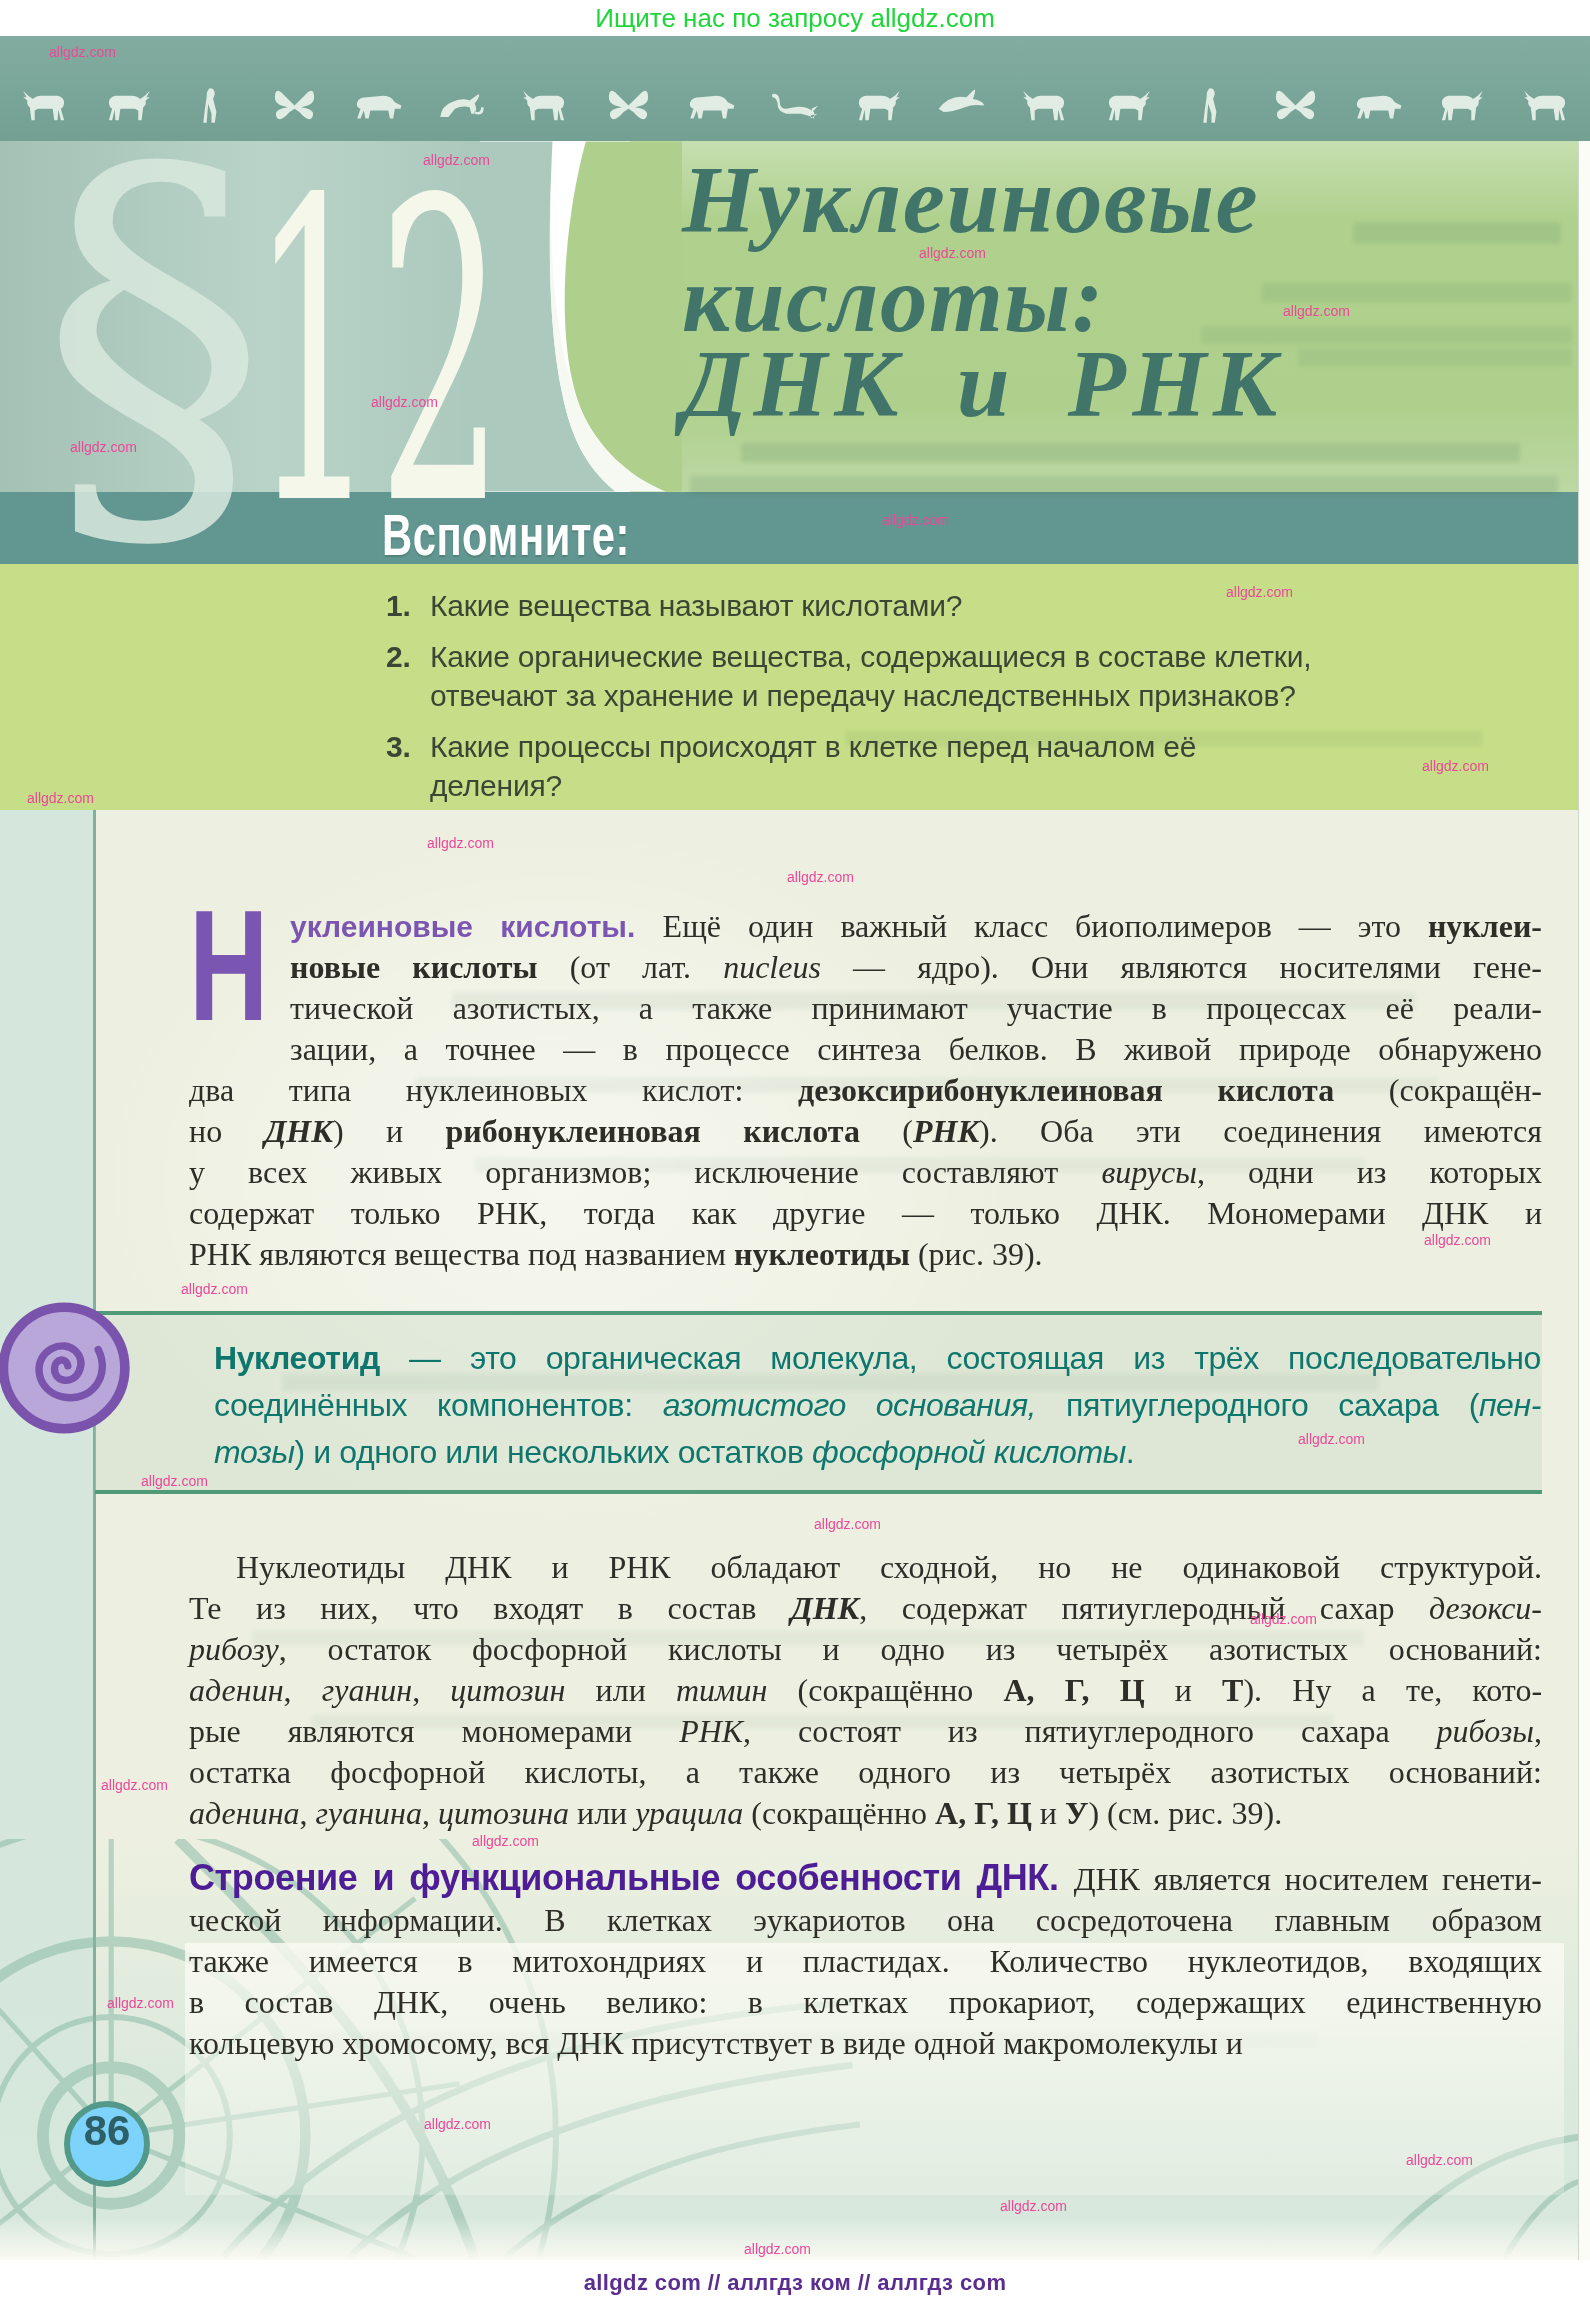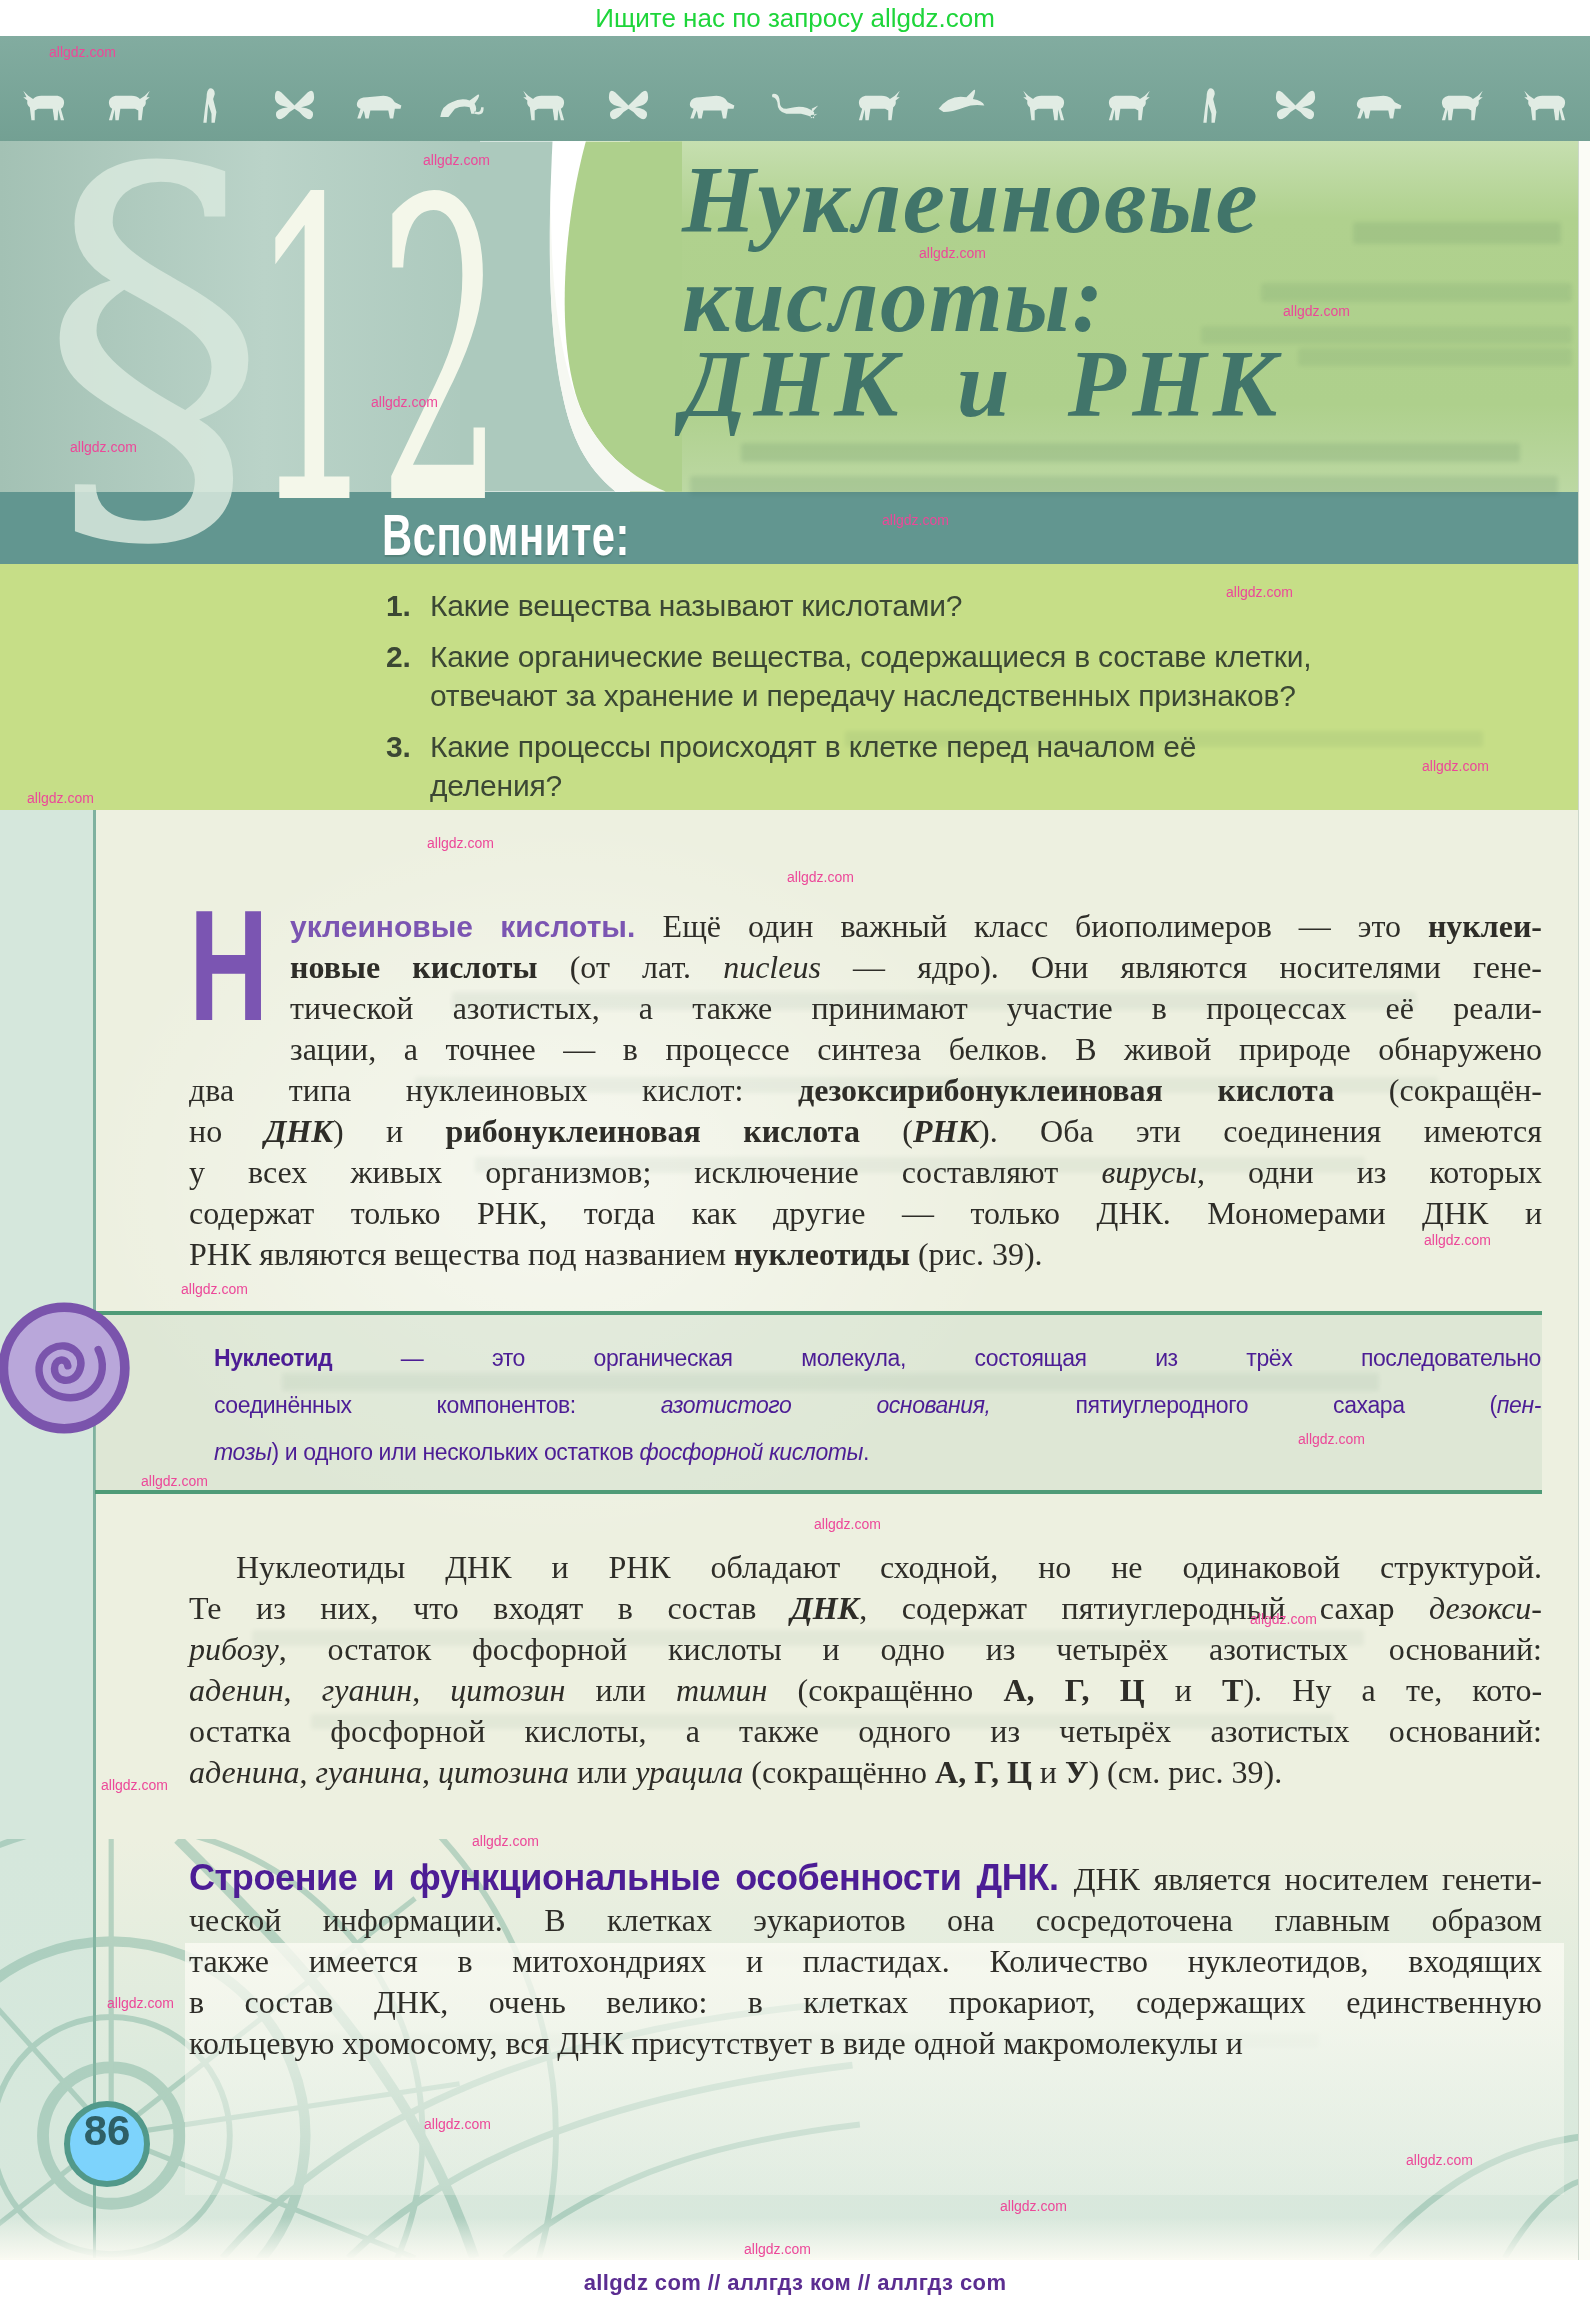--- a/index.html
+++ b/index.html
@@ -72,21 +72,21 @@
   .dropcap span{display:block;font-family:"Liberation Sans",sans-serif;font-weight:700;
         font-size:157px;line-height:111px;color:#7b55b2;transform:scaleX(.7);transform-origin:0 0;}
 
   
   .def-tint{position:absolute;left:95px;top:1315px;width:1447px;height:175px;
         background:rgba(190,211,190,.30);z-index:2;}
   .def-border{position:absolute;left:95px;width:1447px;height:4.4px;background:#4f9b77;z-index:3;}
   .def-border.top{top:1311px;}
   .def-border.bottom{top:1490px;}
   #defbox{left:214px;top:1335px;width:1327px;font-family:"Liberation Sans",sans-serif;
-        font-size:23px;line-height:47px;color:#4c1d95;letter-spacing:-0.4px;}
+        font-size:32px;line-height:47px;color:#0f766e;letter-spacing:-0.4px;}
   #defbox .seg.b{font-weight:700;}
   .spiral-svg{position:absolute;left:-4.4px;top:1299px;z-index:4;}
 
   
   .bottom-mint{position:absolute;left:0;top:1839px;width:100%;height:419px;z-index:1;
         background:linear-gradient(180deg,rgba(214,232,220,0) 0%,rgba(214,232,220,.75) 55%,#d7e7dc 100%);}
   .wire-svg{position:absolute;left:0;top:1839px;z-index:2;}
   .white-panel{position:absolute;left:185px;top:1943px;width:1379px;height:252px;z-index:3;
         background:linear-gradient(180deg,rgba(250,250,242,.85),rgba(250,250,242,.25));}
   .page-circle{position:absolute;left:64px;top:2101px;width:86px;height:86px;border-radius:50%;
@@ -309,20 +309,21 @@
   <svg class="spiral-svg" width="137" height="141" viewBox="0 0 185 190" data-name="snail-spiral-icon">
     <circle cx="92" cy="93" r="82" fill="#b9a7da" stroke="#7a54ac" stroke-width="13"></circle>
     <path d="M97,90 c-2,-12 -18,-10 -18,4 c0,18 24,22 33,4 c11,-22 -13,-44 -37,-31 c-28,15 -20,58 15,65 c38,8 66,-28 48,-64" fill="none" stroke="#7a54ac" stroke-width="10" stroke-linecap="round"></path>
   </svg>
 
   <div id="para2" class="rich" data-name="paragraph-nucleotide-structure">
       <div class="tline" data-name="text-line"><span class="seg">Нуклеотиды ДНК и РНК обладают сходной, но не одинаковой структурой.</span></div>
       <div class="tline" data-name="text-line"><span class="seg">Те из них, что входят в состав </span><span class="seg bi">ДНК</span><span class="seg">, содержат пятиуглеродный сахар </span><span class="seg i">дезокси-</span></div>
       <div class="tline" data-name="text-line"><span class="seg i">рибозу</span><span class="seg">, остаток фосфорной кислоты и одно из четырёх азотистых оснований:</span></div>
       <div class="tline" data-name="text-line"><span class="seg i">аденин</span><span class="seg">, </span><span class="seg i">гуанин</span><span class="seg">, </span><span class="seg i">цитозин</span><span class="seg"> или </span><span class="seg i">тимин</span><span class="seg"> (сокращённо </span><span class="seg b">А, Г, Ц</span><span class="seg"> и </span><span class="seg b">Т</span><span class="seg">). Ну а те, кото-</span></div>
+      <div class="tline" data-name="text-line"><span class="seg">рые являются мономерами </span><span class="seg i">РНК</span><span class="seg">, состоят из пятиуглеродного сахара </span><span class="seg i">рибозы</span><span class="seg">,</span></div>
       <div class="tline" data-name="text-line"><span class="seg">остатка фосфорной кислоты, а также одного из четырёх азотистых оснований:</span></div>
       <div class="tline last" data-name="text-line"><span class="seg i">аденина</span><span class="seg">, </span><span class="seg i">гуанина</span><span class="seg">, </span><span class="seg i">цитозина</span><span class="seg"> или </span><span class="seg i">урацила</span><span class="seg"> (сокращённо </span><span class="seg b">А, Г, Ц</span><span class="seg"> и </span><span class="seg b">У</span><span class="seg">) (см. рис. 39).</span></div>
     </div>
   <div id="para3" class="rich" data-name="paragraph-dna-features">
       <div class="tline" data-name="text-line"><span class="seg hd">Строение и функциональные особенности ДНК. </span><span class="seg">ДНК является носителем генети-</span></div>
       <div class="tline" data-name="text-line"><span class="seg">ческой информации. В клетках эукариотов она сосредоточена главным образом</span></div>
       <div class="tline" data-name="text-line"><span class="seg">также имеется в митохондриях и пластидах. Количество нуклеотидов, входящих</span></div>
       <div class="tline" data-name="text-line"><span class="seg">в состав ДНК, очень велико: в клетках прокариот, содержащих единственную</span></div>
       <div class="tline last" data-name="text-line"><span class="seg">кольцевую хромосому, вся ДНК присутствует в виде одной макромолекулы и</span></div>
     </div>

